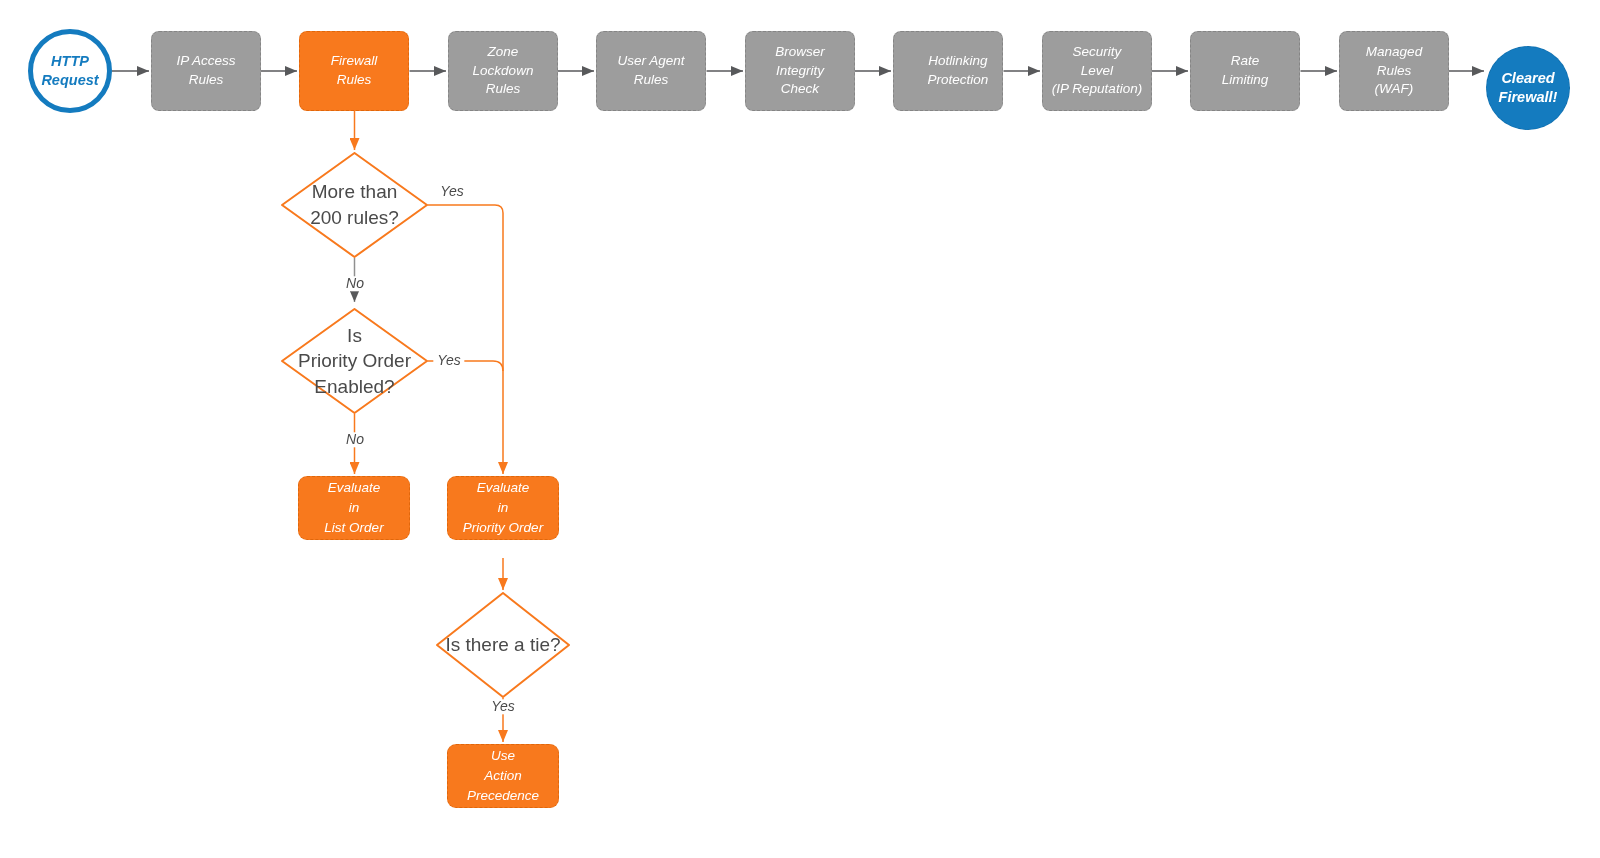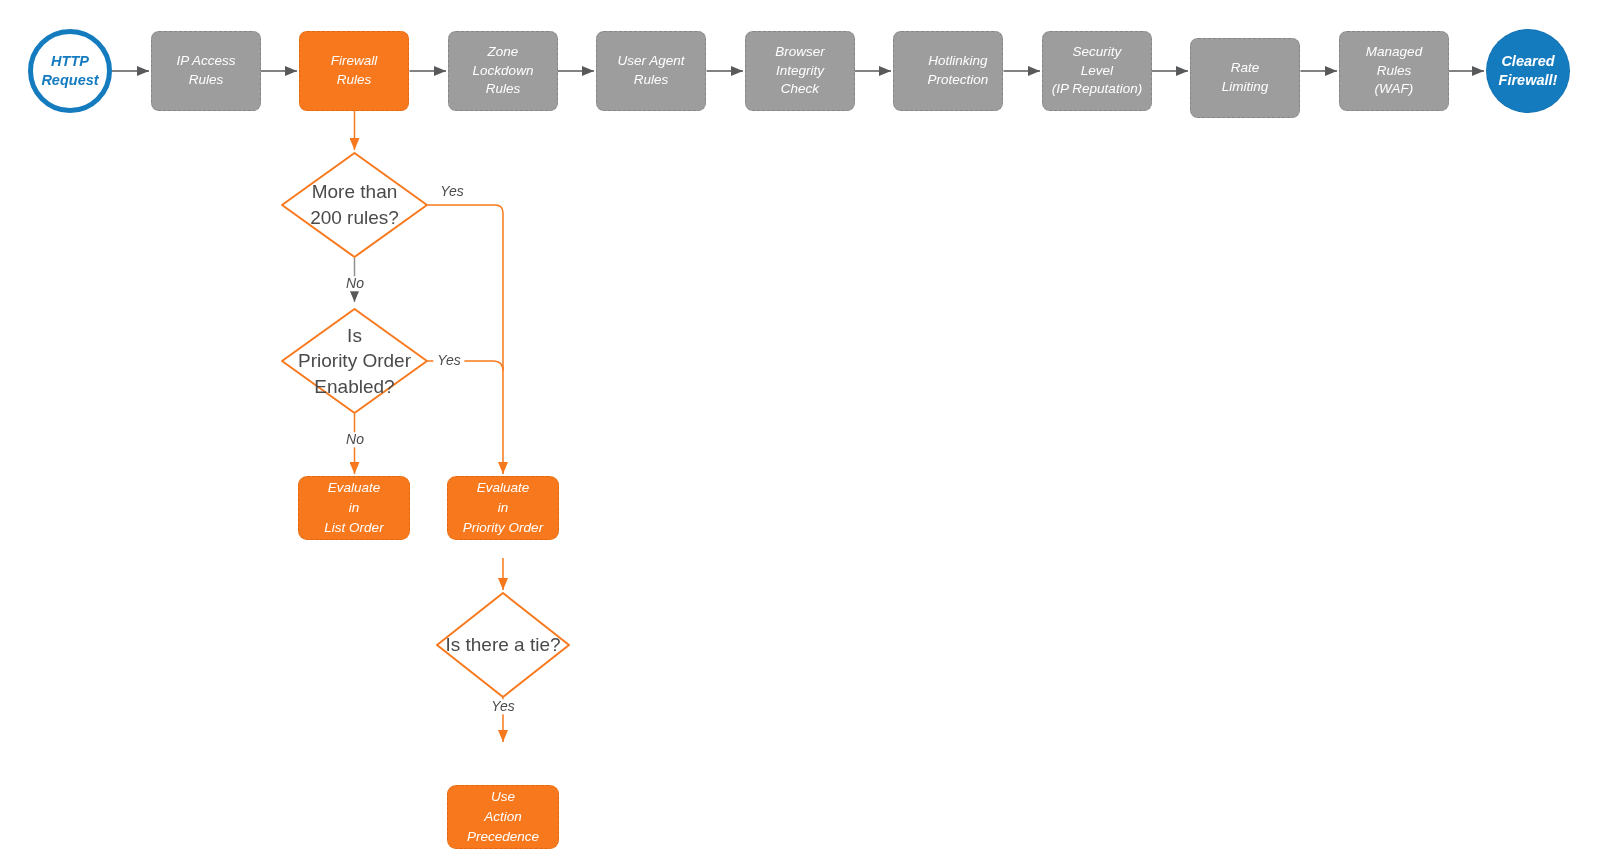--- a/index.html
+++ b/index.html
@@ -162,31 +162,31 @@
   </div>
   <div class="node stage" style="left:893px;padding-left:20px;">
     <span class="mlt">Hotlinking
 Protection</span>
   </div>
   <div class="node stage" style="left:1042px;">
     <span class="mlt">Security
 Level
 (IP Reputation)</span>
   </div>
-  <div class="node stage" style="left:1190px;margin-top:7px;">
+  <div class="node stage" style="left:1190px;">
     <span class="mlt">Rate
 Limiting</span>
   </div>
   <div class="node stage" style="left:1339px;">
     <span class="mlt">Managed
 Rules
 (WAF)</span>
   </div>
 
-  <div class="node circle filled" style="left:1486px; top:29px;">
+  <div class="node circle filled" style="left:1486px; top:46px;">
     <span class="mlt">Cleared
 Firewall!</span>
   </div>
 
   <div class="diamond" style="left:281px; top:152px; width:147px; height:106px;">
     <svg viewBox="0 0 147 106">
       <polygon points="73.5,1 146,53 73.5,105 1,53" fill="#ffffff" stroke="#F8791D" stroke-width="2" stroke-linejoin="round"></polygon>
     </svg>
     <span class="dlabel mlt">More than
 200 rules?</span>
@@ -212,21 +212,21 @@
 Priority Order</span>
   </div>
 
   <div class="diamond" style="left:436px; top:592px; width:134px; height:106px;">
     <svg viewBox="0 0 134 106">
       <polygon points="67,1 133,53 67,105 1,53" fill="#ffffff" stroke="#F8791D" stroke-width="2" stroke-linejoin="round"></polygon>
     </svg>
     <span class="dlabel mlt">Is there a tie?</span>
   </div>
 
-  <div class="node obox" style="left:447px; top:744px;margin-top:41px;">
+  <div class="node obox" style="left:447px; top:744px;">
     <span class="mlt">Use
 Action
 Precedence</span>
   </div>
 
   <span class="edge-label" style="left:452px; top:192px; background:transparent;">Yes</span>
   <span class="edge-label" style="left:355px; top:284px;">No</span>
   <span class="edge-label" style="left:449px; top:361px;">Yes</span>
   <span class="edge-label" style="left:355px; top:440px;">No</span>
   <span class="edge-label" style="left:503px; top:707px;">Yes</span>

